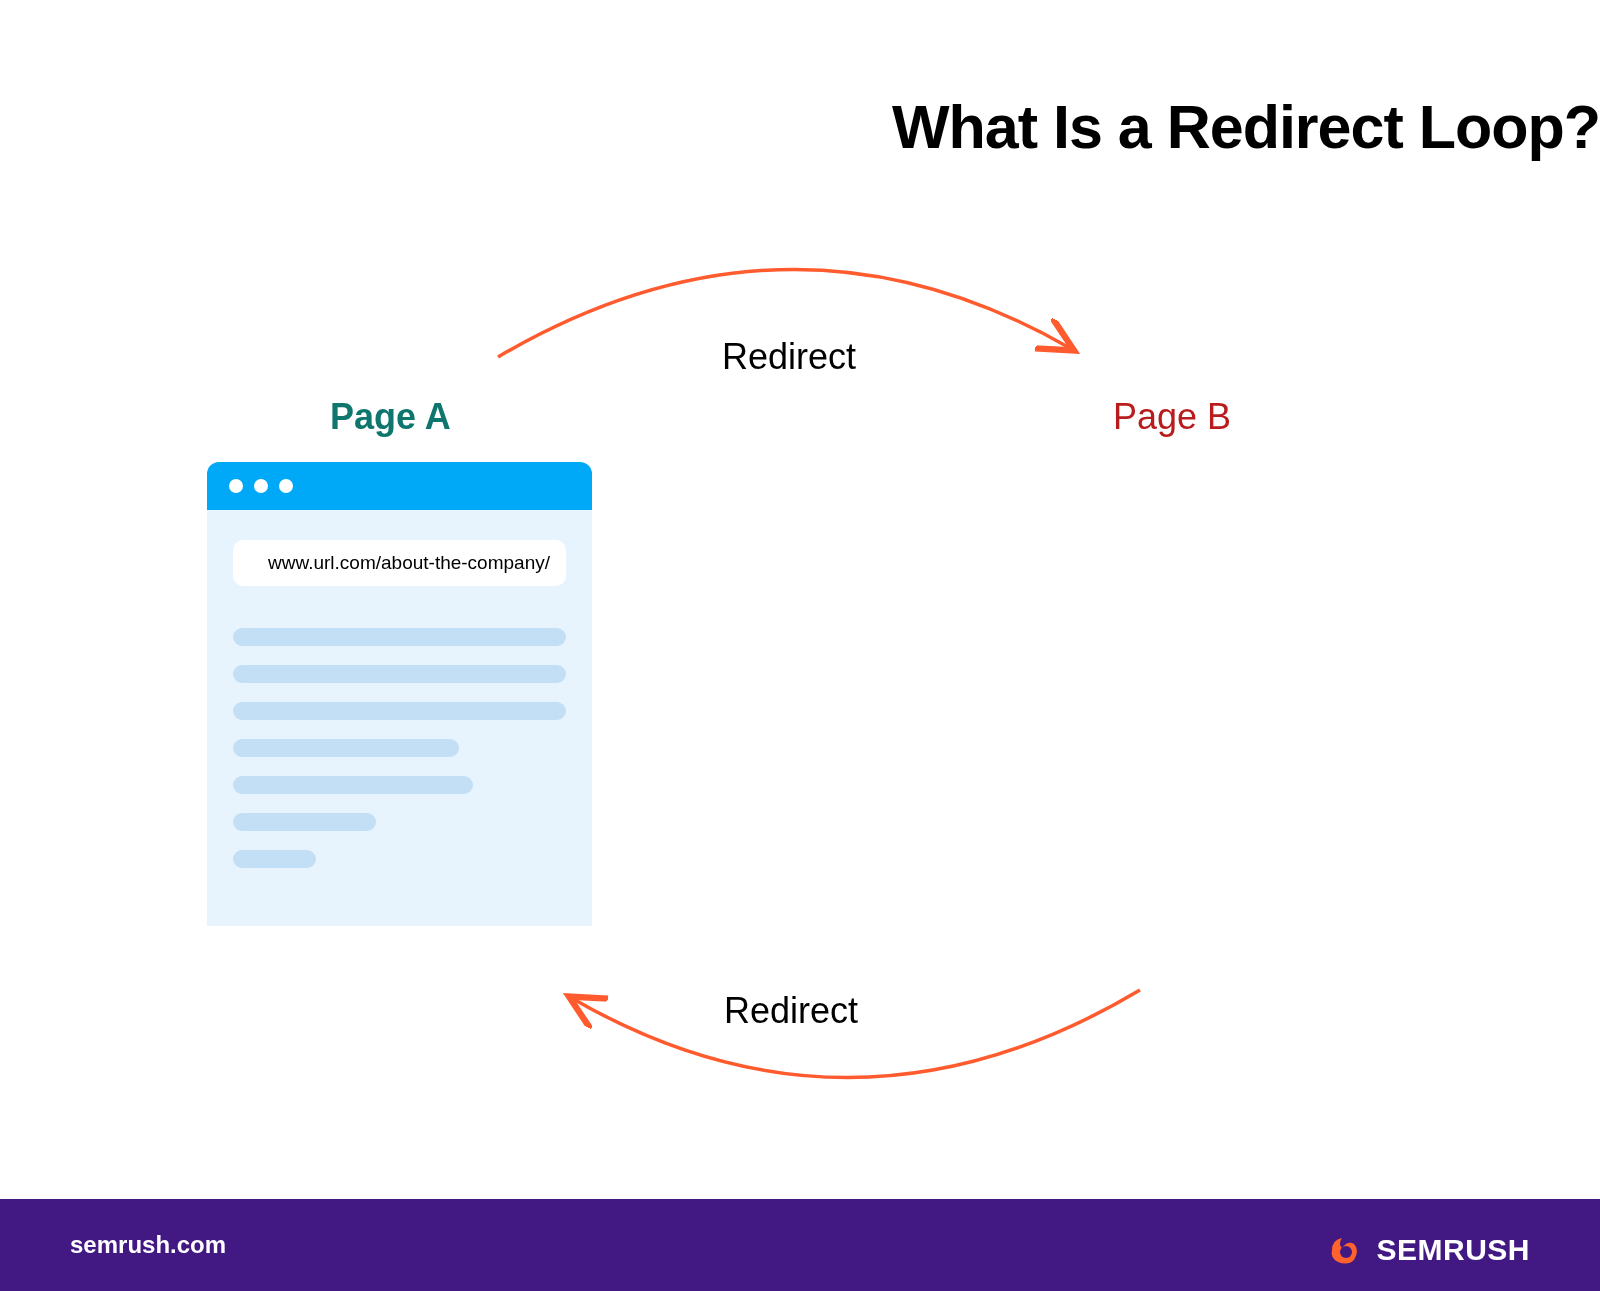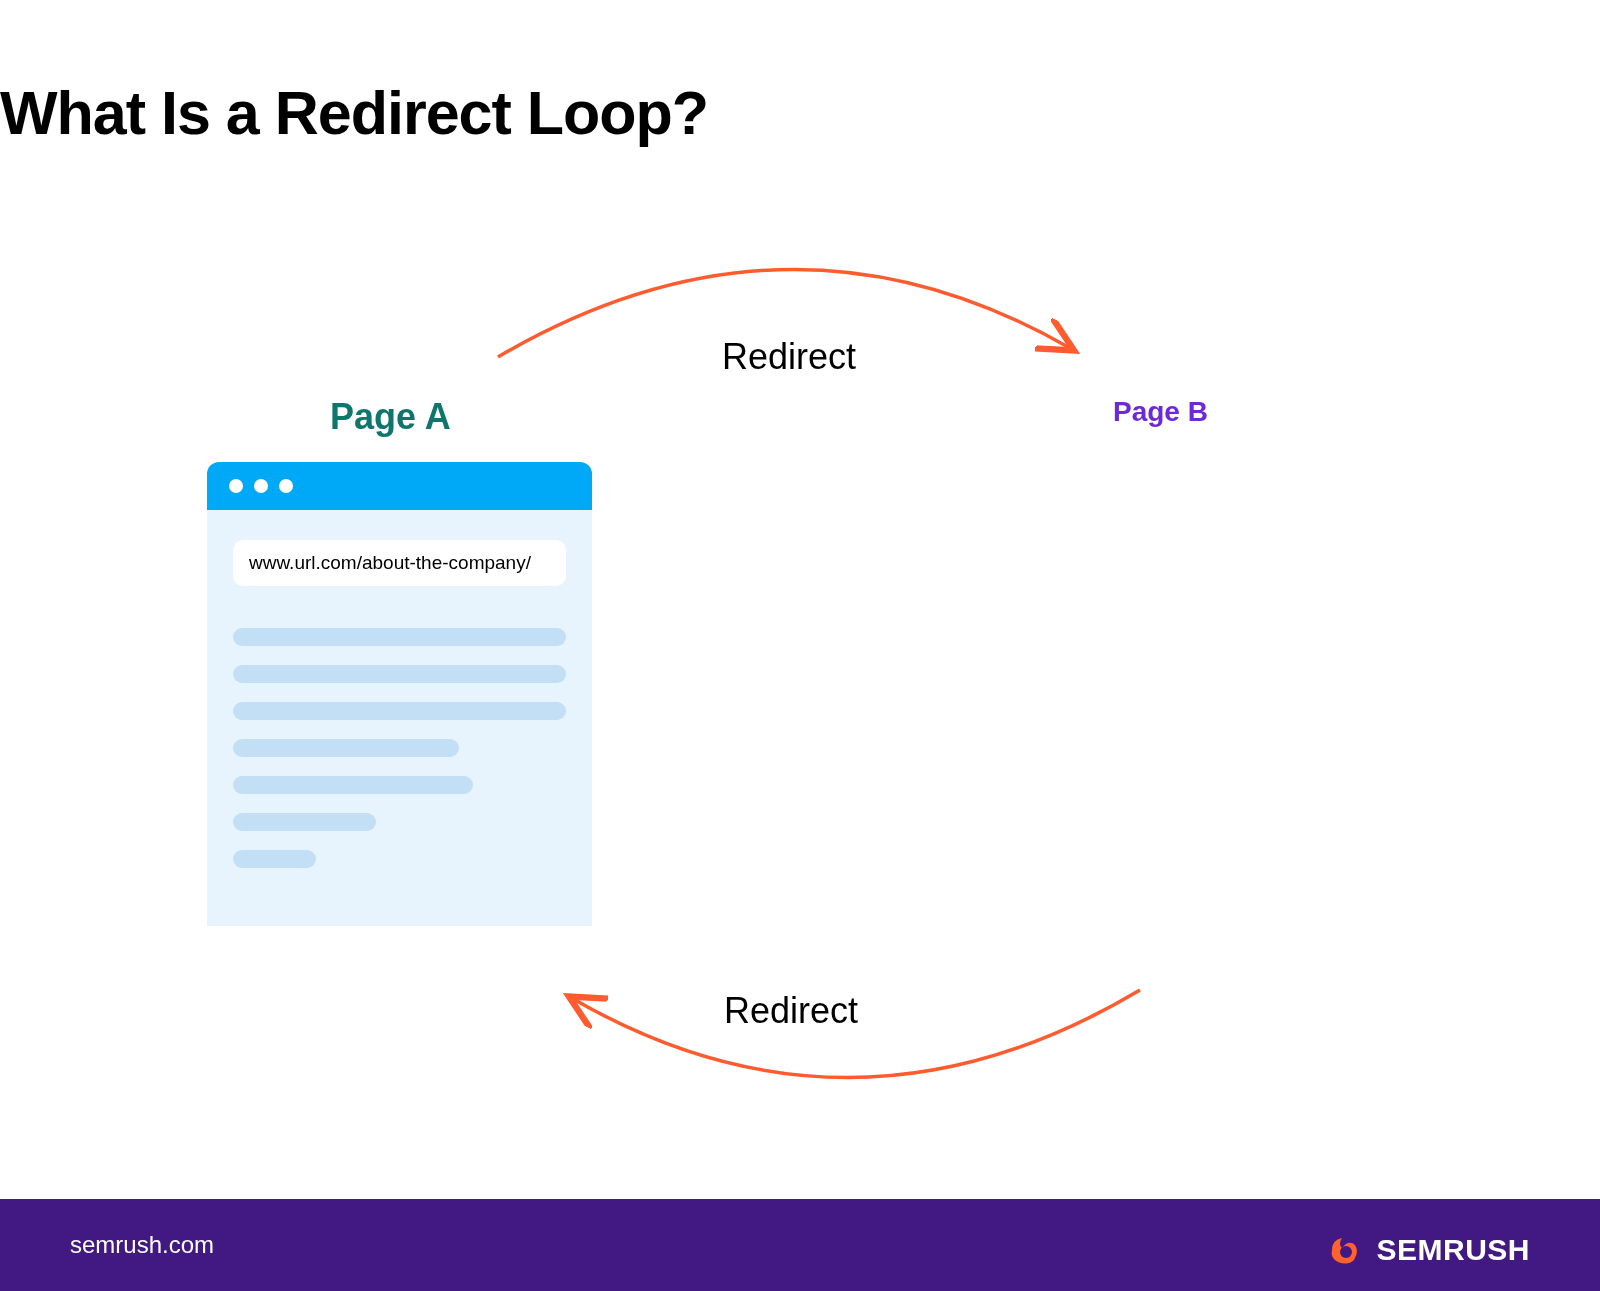--- a/index.html
+++ b/index.html
@@ -13,24 +13,24 @@
       background: #ffffff;
       width: 1600px;
       height: 1291px;
       position: relative;
       overflow: hidden;
     }
     
     .main-title {
       font-size: 61px;
       font-weight: 800;
-      text-align: left;
-      color: #000;
-      position: absolute;
-      top: 78px;
+      text-align: right;
+      color: #000;
+      position: absolute;
+      top: 92px;
       left: 0;
       right: 0;
       letter-spacing: -1px;
     }
     
     .diagram-area {
       position: absolute;
       top: 230px;
       left: 0;
       right: 15px;
@@ -43,23 +43,23 @@
       left: 330px;
       font-size: 36px;
       font-weight: 700;
       color: #0f766e;
     }
     
     .page-label-b {
       position: absolute;
       top: 166px;
       left: 1113px;
-      font-size: 28px;
-      font-weight: 700;
-      color: #6d28d9;
+      font-size: 36px;
+      font-weight: 400;
+      color: #b91c1c;
     }
     
     .browser-window {
       position: absolute;
       width: 385px;
       height: 464px;
       border-radius: 12px 12px 0 0;
       overflow: hidden;
       background: #e8f4fd;
     }
@@ -85,20 +85,21 @@
     
     .browser-dot {
       width: 14px;
       height: 14px;
       border-radius: 50%;
       background: #fff;
     }
     
     .browser-body {
       padding: 30px 26px;
+      text-align: right;
     }
     
     .url-bar {
       background: #fff;
       border-radius: 10px;
       padding: 12px 16px;
       font-size: 19px;
       color: #000;
       font-weight: 400;
       margin-bottom: 42px;
@@ -154,21 +155,21 @@
       background: #421983;
       display: flex;
       align-items: center;
       justify-content: space-between;
       padding: 0 70px;
     }
     
     .footer-text {
       color: #fff;
       font-size: 24px;
-      font-weight: 400;
+      font-weight: 700;
     }
     
     .footer-logo {
       display: flex;
       align-items: center;
       gap: 12px;
       margin-top: 9px;
     }
     
     .footer-logo-text {

